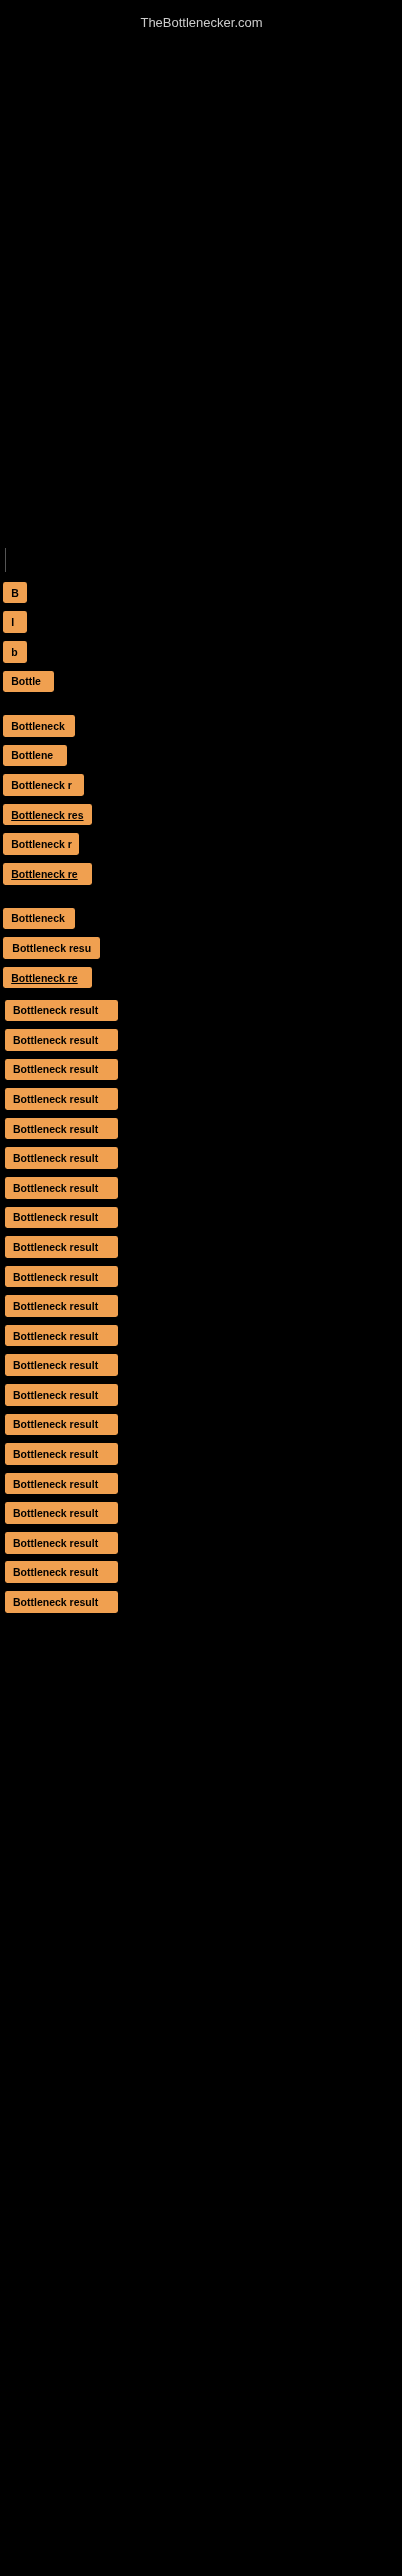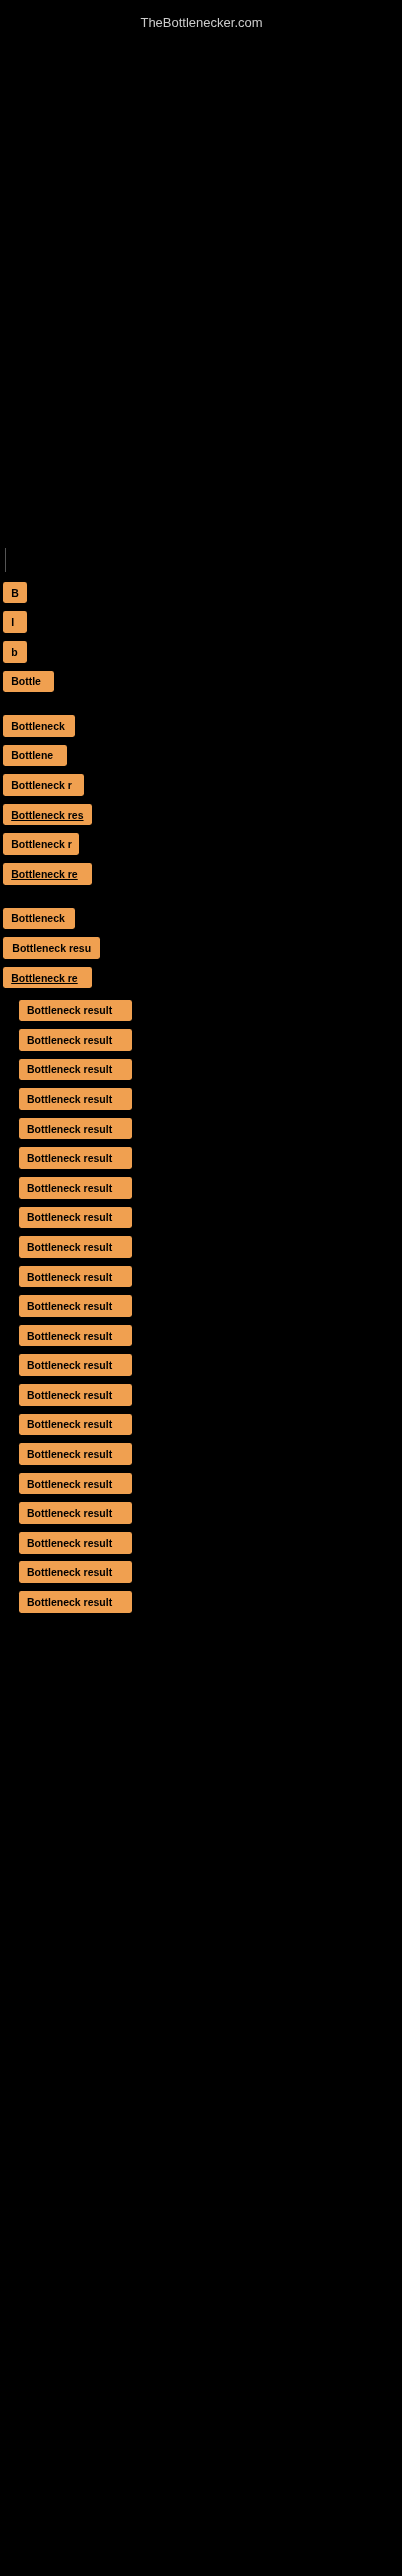--- a/index.html
+++ b/index.html
@@ -120,21 +120,21 @@
     <div class="bottleneck-item">
       <div class="bottleneck-label w-120">Bottleneck resu</div>
     </div>
 
     <div class="bottleneck-item">
       <div class="bottleneck-label w-110">Bottleneck re</div>
     </div>
 
   </div>
 
-  <div style="padding-left:19px; margin-top:8px;">
+  <div style="padding-left:5px; margin-top:8px;">
 
     <div id="full-items-container">
     <div class="bottleneck-item">
         <div class="bottleneck-label w-140">Bottleneck result</div>
       </div>
       <div class="bottleneck-item">
         <div class="bottleneck-label w-140">Bottleneck result</div>
       </div>
       <div class="bottleneck-item">
         <div class="bottleneck-label w-140">Bottleneck result</div>

